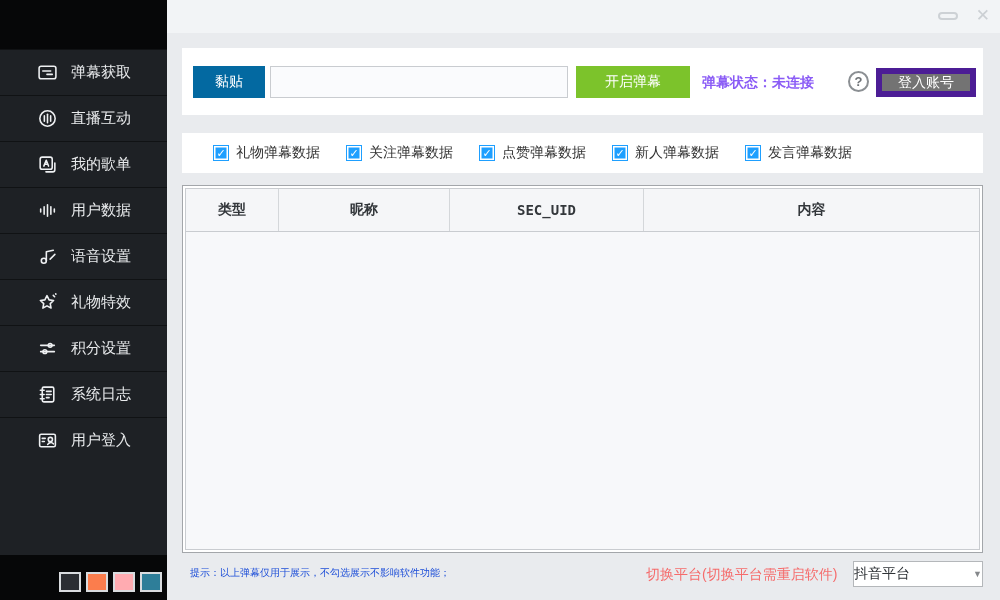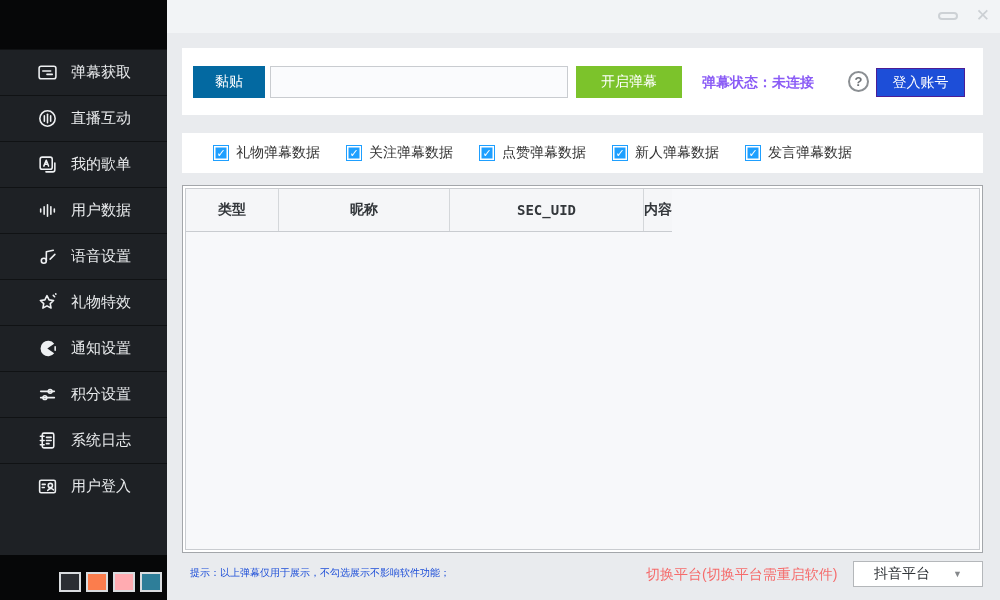--- a/index.html
+++ b/index.html
@@ -28,50 +28,50 @@
   
   .panel { position:absolute; background:#fff; }
   .toolbar { left:182px; top:48px; width:801px; height:67px; }
   .filters { left:182px; top:133px; width:801px; height:40px; display:flex; align-items:center; padding-left:31px; gap:26px; }
 
   
   .btn { display:flex; align-items:center; justify-content:center; color:#fff; font-size:14px; cursor:pointer; }
   .btn-paste { position:absolute; left:11px; top:18px; width:72px; height:32px; background:#0369a1; }
   .clip-input { position:absolute; left:88px; top:18px; width:298px; height:32px; background:#fafbfd;
                 border:1px solid #c9ccd0; padding:0 8px; font-size:14px; outline:none; }
-  .btn-start { position:absolute; left:394px; top:18px; width:106px; height:32px; background:#7cc32b; }
+  .btn-start { position:absolute; left:394px; top:18px; width:114px; height:32px; background:#7cc32b; }
   .status-text { position:absolute; left:520px; top:18px; height:32px; line-height:32px;
                  color:#8b5cf6; font-size:14px; font-weight:bold; }
   .help-circle { position:absolute; left:666px; top:23px; width:21px; height:21px; border:2px solid #8b8f93;
                  border-radius:50%; color:#6d7175; font-size:13px; font-weight:bold;
                  display:flex; align-items:center; justify-content:center; cursor:pointer; }
-  .btn-login { position:absolute; left:694px; top:20px; width:89px; height:29px; background:#1d4ed8; border:1px solid #4c1d95; }
+  .btn-login { position:absolute; left:694px; top:20px; width:100px; height:29px; background:#737373; border:6px solid #4c1d95; }
 
   
   .cb-group { display:flex; align-items:center; gap:7px; cursor:pointer; }
   .cb-box { width:16px; height:16px; border:1px solid #1e9fff; background:#1e9fff; box-shadow:inset 0 0 0 1.5px #fff;
             display:flex; align-items:center; justify-content:center; color:#fff; font-size:11px; font-weight:bold; }
   .cb-label { font-size:14px; color:#333; }
 
   
   .grid-outer { position:absolute; left:182px; top:185px; width:801px; height:368px;
                 background:#fff; border:1px solid #a3a6aa; padding:2px; }
-  .grid-inner { width:100%; height:100%; border:1px solid #c9ccd0; background:#f7f8fa; display:flex; flex-direction:row; }
+  .grid-inner { width:100%; height:100%; border:1px solid #c9ccd0; background:#f7f8fa; display:flex; flex-direction:column; }
   .grid-head { height:43px; background:#f5f6f8; border-bottom:1px solid #c9ccd0; display:flex; }
   .grid-th { display:flex; align-items:center; justify-content:center; font-size:14px; font-weight:bold;
              color:#33373b; border-right:1px solid #d4d7da; }
   .grid-th:last-child { border-right:none; }
   .th-0 { width:93px; } .th-1 { width:171px;font-family:Liberation Mono, monospace; } .th-2 { width:194px; font-family:"DejaVu Sans Mono","Liberation Mono",monospace; } .th-3 { flex:1; }
   .grid-body { flex:1; }
 
   
   .hint-text { position:absolute; left:190px; top:566px; font-size:10px; color:#1d4ed8; }
   .switch-text { position:absolute; left:646px; top:566px; font-size:14px; color:#f56c6c; cursor:pointer; }
   .platform-select { position:absolute; left:853px; top:561px; width:130px; height:26px; background:#fff;
-                     border:1px solid #b4b7ba; display:flex; align-items:center; padding:0 20px; cursor:pointer; }
+                     border:1px solid #b4b7ba; display:flex; align-items:center; padding:0 0; cursor:pointer; }
   .platform-value { flex:1; font-size:14px; color:#2f3337; }
   .platform-caret { font-size:9px; color:#85888b; }
 </style>
 </head>
 <body>
 
 <div class="app">
 
   <aside class="sidebar">
     <div class="sidebar-top"></div>
@@ -119,27 +119,20 @@
       </svg>
       <span>语音设置</span>
     </div>
     <div class="side-item">
       <svg viewBox="0 0 20 20">
         <path d="M9.5 3.5 L11.5 7.5 L15.8 8.1 L12.6 11 L13.4 15.3 L9.5 13.2 L5.6 15.3 L6.4 11 L3.2 8.1 L7.5 7.5 Z"></path>
         <path d="M15.5 3.2 L16.8 4.5"></path>
           <path d="M17.8 1.8 L18 2"></path>
       </svg>
       <span>礼物特效</span>
-    </div>
-    <div class="side-item">
-      <svg viewBox="0 0 20 20">
-        <path class="fill" d="M16.4 5.5 A7.3 7.3 0 1 0 16.4 14.5 L9.8 10 Z"></path>
-        <path d="M17.3 8.3 V11.7"></path>
-      </svg>
-      <span>通知设置</span>
     </div>
     <div class="side-item">
       <svg viewBox="0 0 20 20">
         <path d="M3.5 7 H16.5"></path>
           <circle cx="12.5" cy="7" r="1.8"></circle>
         <path d="M3.5 13 H16.5"></path>
           <circle cx="7.5" cy="13" r="1.8"></circle>
       </svg>
       <span>积分设置</span>
     </div>

